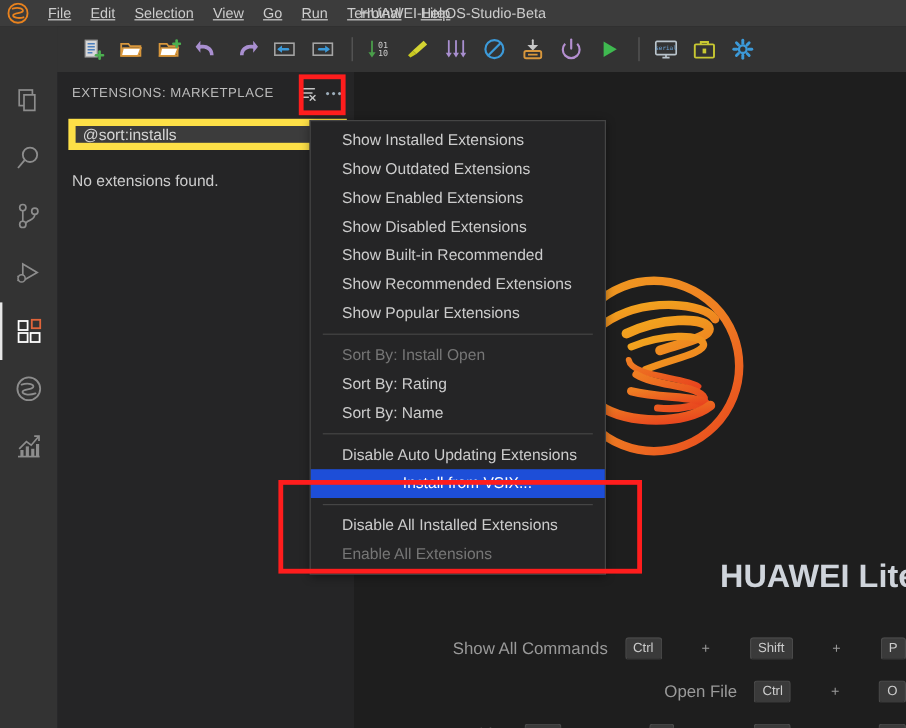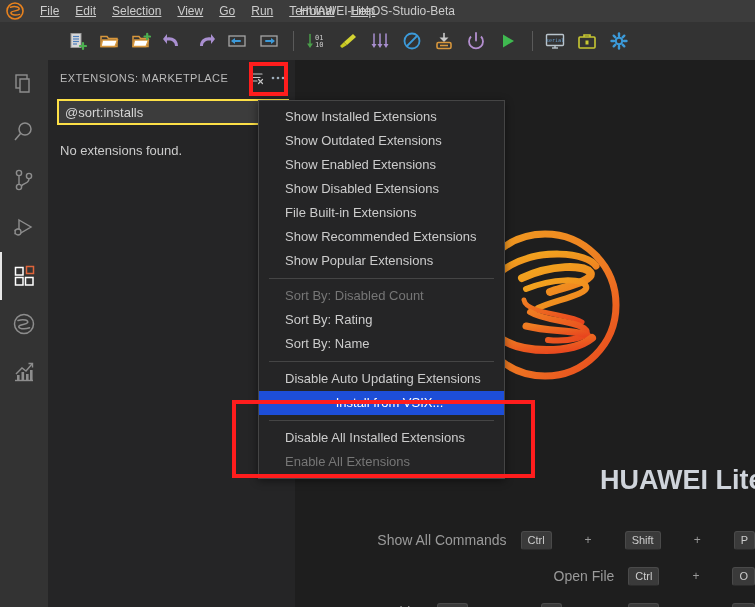--- a/index.html
+++ b/index.html
@@ -62,21 +62,21 @@
     box-sizing:border-box;
   }
   #sidebar-title{
     font-size:11px;letter-spacing:.4px;color:#bbbbbb;text-transform:uppercase;
     flex:1;white-space:nowrap;
   }
   #sidebar-actions{display:flex;align-items:center;padding-right:6px;}
   .sb-act{width:22px;height:22px;display:flex;align-items:center;justify-content:center;}
   #search-wrap{padding:4px 6px 0 9px;}
   #search-box{
-    height:26px;background:#3c3c3c;border:2px solid #fde047;box-sizing:border-box;
+    height:26px;background:#3c3c3c;border:6px solid #fde047;box-sizing:border-box;
     display:flex;align-items:center;padding:0 6px;
   }
   #search-value{font-size:13px;color:#d4d4d4;}
   #empty-msg{
     padding:18px 0 0 12px;font-size:13px;color:#cccccc;
   }
   
   #editor{
     position:absolute;left:295px;top:60px;width:460px;height:547px;
     background:#1e1e1e;overflow:hidden;
@@ -491,27 +491,27 @@
     </div>
   </div>
 </div>
 
 <div id="ctxmenu">
 
   <div class="ctx-item">Show Installed Extensions</div>
   <div class="ctx-item">Show Outdated Extensions</div>
   <div class="ctx-item">Show Enabled Extensions</div>
   <div class="ctx-item">Show Disabled Extensions</div>
-  <div class="ctx-item">File Built-in Extensions</div>
+  <div class="ctx-item">Show Built-in Recommended</div>
   <div class="ctx-item">Show Recommended Extensions</div>
   <div class="ctx-item">Show Popular Extensions</div>
 
   <div class="ctx-sep"></div>
 
-  <div class="ctx-item disabled">Sort By: Disabled Count</div>
+  <div class="ctx-item disabled">Sort By: Install Open</div>
   <div class="ctx-item">Sort By: Rating</div>
   <div class="ctx-item">Sort By: Name</div>
 
   <div class="ctx-sep"></div>
 
   <div class="ctx-item">Disable Auto Updating Extensions</div>
   <div class="ctx-item selected">Install from VSIX...</div>
 
   <div class="ctx-sep"></div>
 

